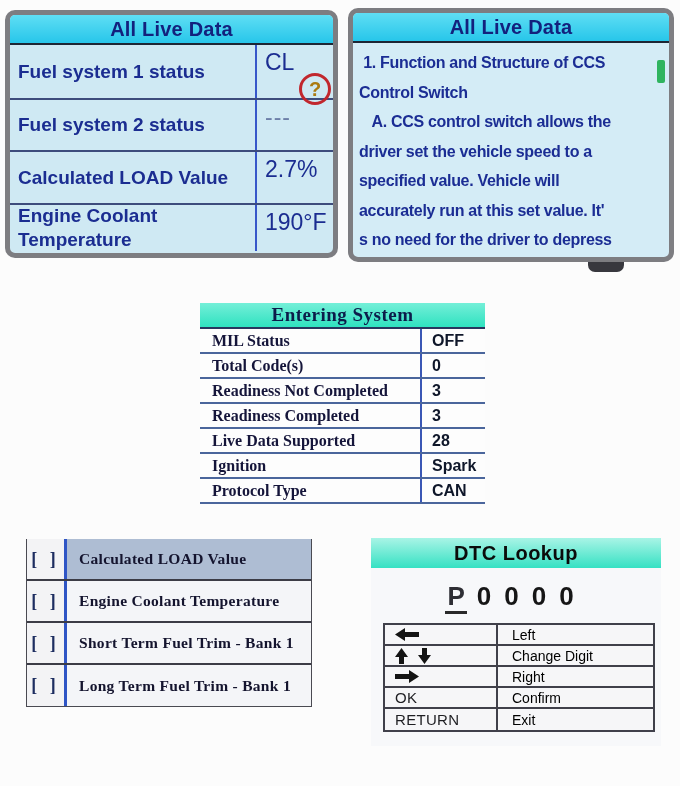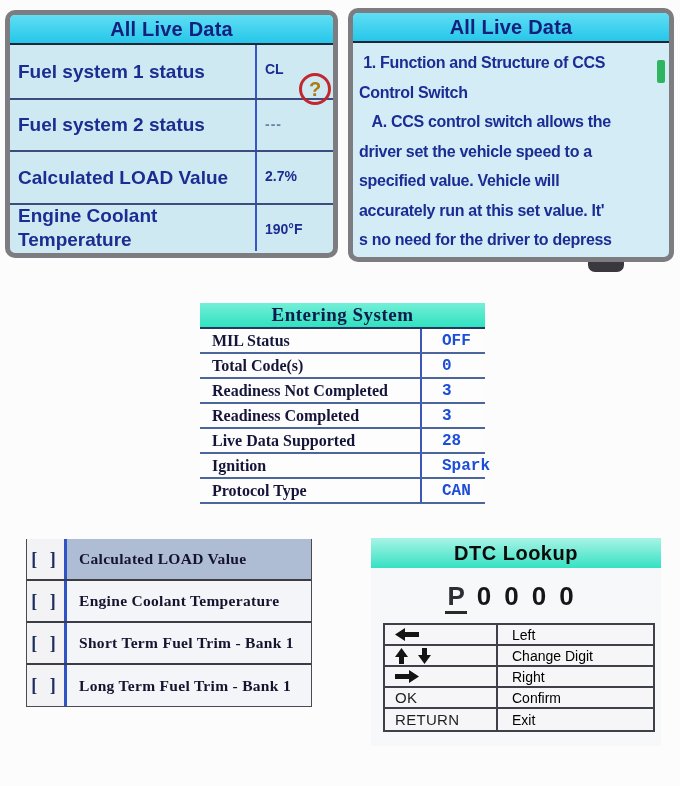--- a/index.html
+++ b/index.html
@@ -25,22 +25,22 @@
   }
   
   .ld-rows { position:relative; }
   .ld-row { display:flex; border-bottom:2px solid #3d4c7c; }
   .ld-row.last { border-bottom:none; }
   .ld-row .ld-label {
     flex:1; display:flex; align-items:center; padding:2px 4px 2px 8px;
     color:#1b2d91; font-weight:bold; font-size:19px; line-height:24px;
   }
   .ld-row .ld-value {
-    width:78px; border-left:2px solid #3757c9; padding:16px 0 0 8px;
-    color:#1b2d91; font-weight:bold; font-size:14px;
+    width:78px; border-left:2px solid #3757c9; padding:4px 0 0 8px;
+    color:#1b2d91; font-weight:normal; font-size:23px;
   }
   .ld-row .ld-value.muted { color:#6d7fa8; letter-spacing:1px; }
   .help-circle {
     position:absolute; left:299px; top:73px; width:32px; height:32px;
     border:3px solid #c1272d; border-radius:50%;
     display:flex; align-items:center; justify-content:center;
     color:#ab7a10; font-weight:bold; font-size:20px; z-index:3;
     background:transparent;
   }
   
@@ -66,22 +66,22 @@
     border-bottom:2px solid #27365e;
     font-family:"Liberation Serif", serif; font-weight:bold;
     font-size:19px; color:#0c1c4a; letter-spacing:0.5px;
   }
   .es-row { display:flex; height:25px; border-bottom:2px solid #4b669c; background:#fdfdfd; }
   .es-label {
     flex:1; display:flex; align-items:center; padding-left:12px;
     font-family:"Liberation Serif", serif; font-weight:bold; font-size:16px; color:#15153a;
   }
   .es-value {
-    width:65px; border-left:2px solid #3a57b5; display:flex; align-items:center; padding-left:20px;
-    font-family:Liberation Mono, monospace; font-weight:bold; font-size:16px; color:#1d4ed8;
+    width:65px; border-left:2px solid #3a57b5; display:flex; align-items:center; padding-left:10px;
+    font-family:Liberation Sans, sans-serif; font-weight:bold; font-size:16px; color:#0f172a;
   }
 
   
   .sld-table {
     position:absolute; left:26px; top:539px; width:286px; z-index:1;
     border:1px solid #4a4a52; border-top:none; background:#f4f5f8;
   }
   .sld-header {
     height:28px; display:flex; align-items:center; justify-content:center;
     background:linear-gradient(180deg,#74efd8 0%,#2fe2c0 100%);

